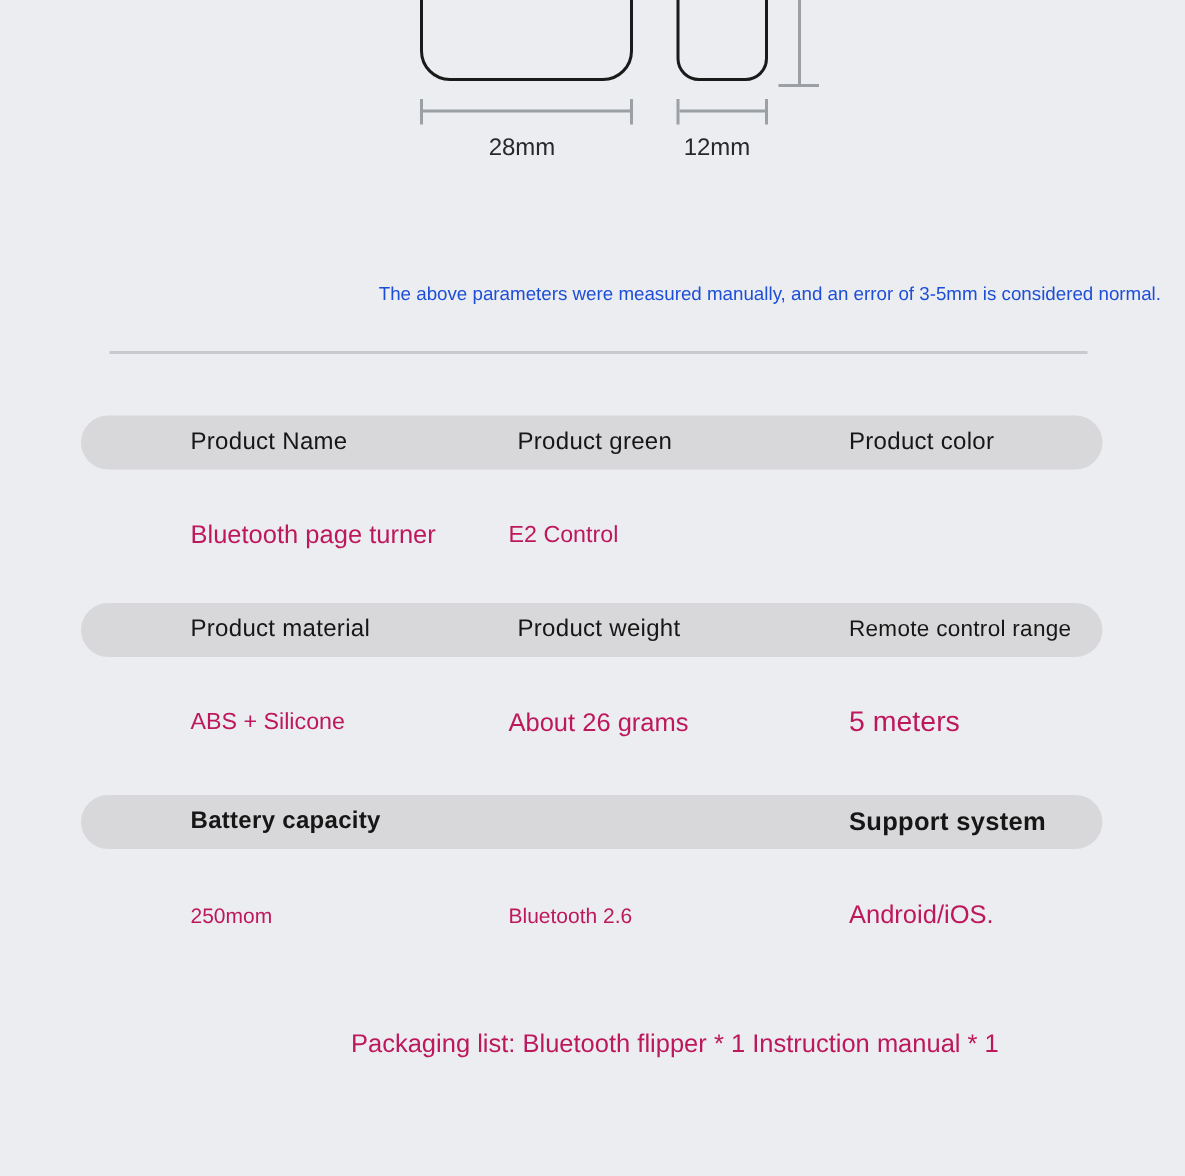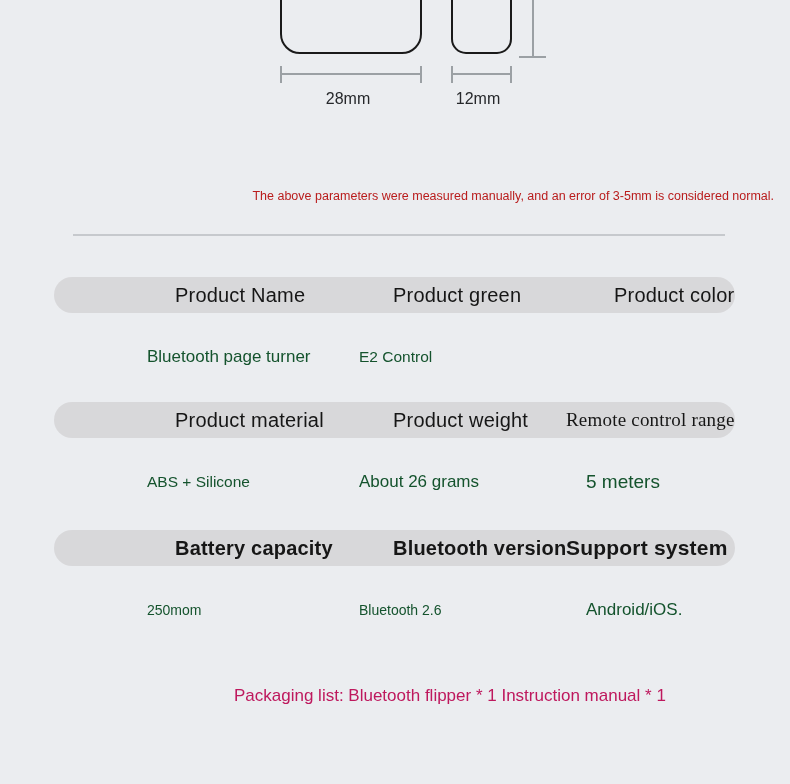--- a/index.html
+++ b/index.html
@@ -36,46 +36,46 @@
   .dim-label {
     position:absolute; top:90px; transform:translateX(-50%);
     font-size:16px; color:#26282b; white-space:nowrap;
   }
   .dim-label-a { left:348px; }
   .dim-label-b { left:478px; }
 
   
   .disclaimer {
     position:absolute; right:16px; top:189px;
-    font-size:12.5px; color:#b91c1c; white-space:nowrap;
+    font-size:12.5px; color:#1d4ed8; white-space:nowrap;
   }
   .divider { position:absolute; left:73px; top:234px; width:652px; height:2px; background:#c6c9cd; }
 
   
   .bar {
     position:absolute; left:54px; width:681px; height:36px;
     background:#d8d8da; border-radius:18px;
   }
   .bar1 { top:277px; }
   .bar2 { top:402px; }
   .bar3 { top:530px;font-weight:bold; }
   .hcell {
     position:absolute; top:0; height:36px; line-height:36px;
     color:#161616; white-space:nowrap; letter-spacing:0.2px;
   }
   .c1 { left:73px; }
   .c2 { left:291px; }
   .c3 { left:512px; }
-  .h-big  { font-size:20px;margin-left:48px; }
-  .h-med  { font-size:21px;text-align:right; }
-  .h-small{ font-size:19px;font-family:Liberation Serif, serif; }
+  .h-big  { font-size:16px; }
+  .h-med  { font-size:17px;text-align:right; }
+  .h-small{ font-size:15px; }
 
   .vcell {
     position:absolute; transform:translateY(-50%);
-    color:#14532d; white-space:pre-line;margin-left:20px;
+    color:#be185d; white-space:pre-line;
   }
   .v-r1 { top:357px; }
   .v-r2 { top:482px; }
   .v-r3 { top:610px; }
   .vx1 { left:127px; }
   .vx2 { left:339px; }
   .vx3 { left:566px; }
   .fs17 { font-size:17px; }
   .fs16 { font-size:19px; }
   .fs155{ font-size:15.5px; }
@@ -121,21 +121,20 @@
     <span class="hcell c2 h-big">Product weight</span>
     <span class="hcell c3 h-small">Remote control range</span>
   </div>
 
   <span class="vcell v-r2 vx1 fs155">ABS + Silicone</span>
   <span class="vcell v-r2 vx2 fs17">About 26 grams</span>
   <span class="vcell v-r2 vx3 fs16">5 meters</span>
 
   <div class="bar bar3">
     <span class="hcell c1 h-big">Battery capacity</span>
-    <span class="hcell c2 h-big">Bluetooth version</span>
     <span class="hcell c3 h-med">Support system</span>
   </div>
 
   <span class="vcell v-r3 vx1 fs14">250mom</span>
   <span class="vcell v-r3 vx2 fs14">Bluetooth 2.6</span>
   <span class="vcell v-r3 vx3 fs17">Android/iOS.</span>
 
   <div class="packaging">Packaging list: Bluetooth flipper * 1 Instruction manual * 1</div>
 
 </div>

